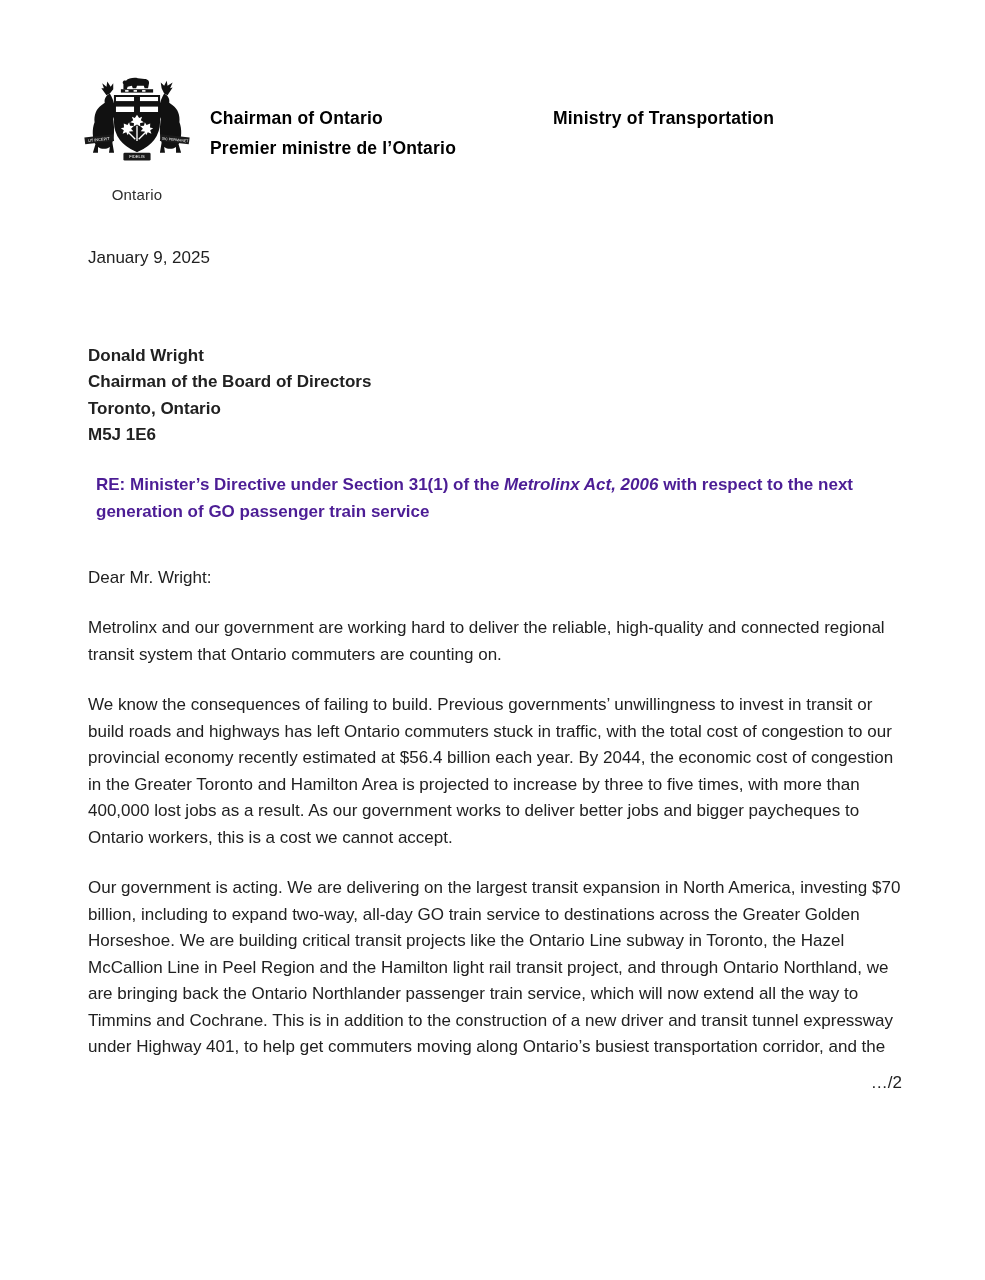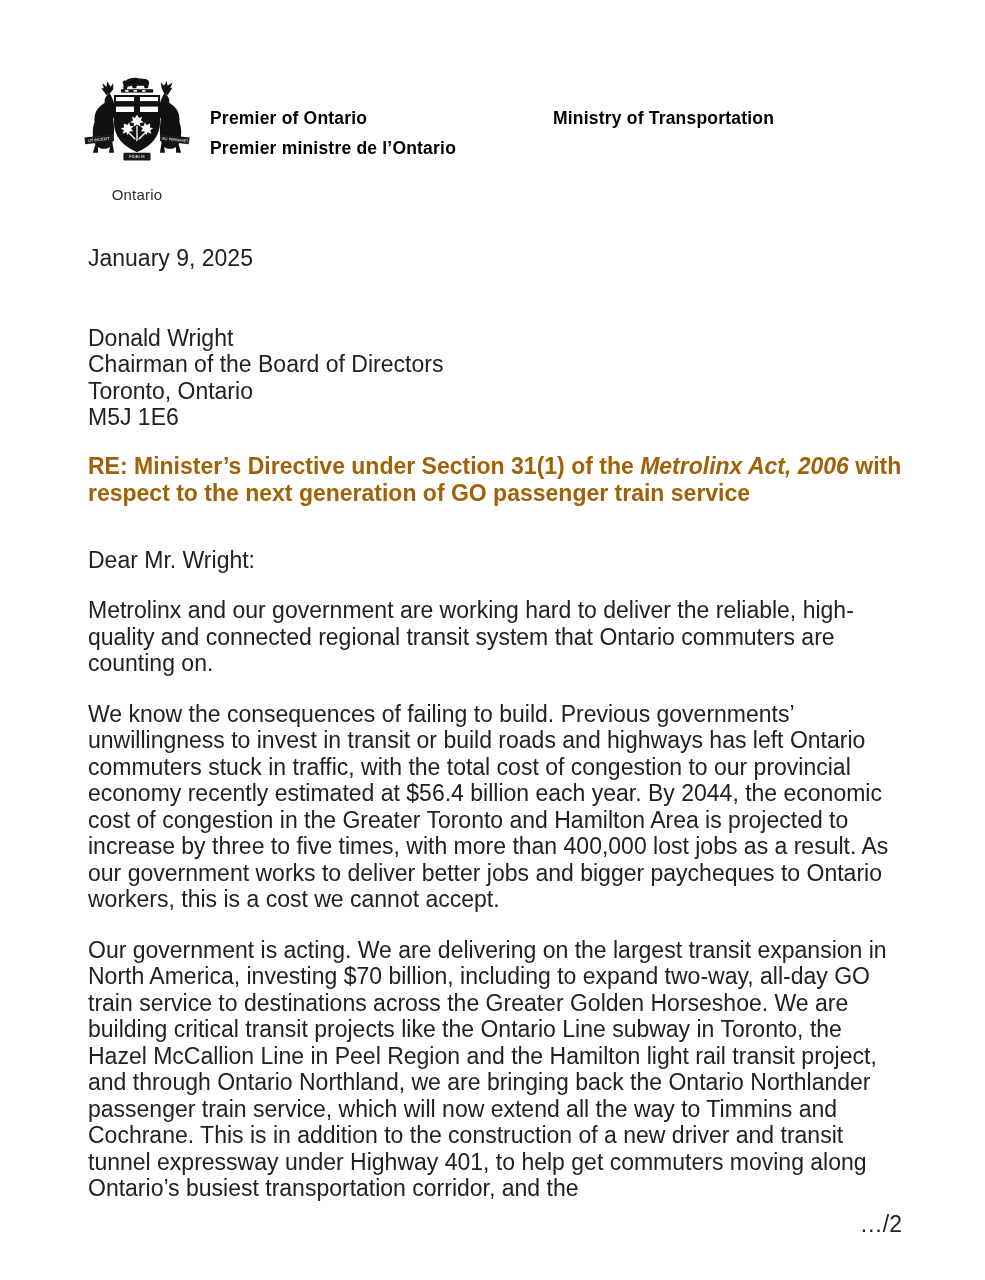--- a/index.html
+++ b/index.html
@@ -44,31 +44,32 @@
   }
   .title-left  { left: 210px; }
   .title-right { left: 553px; }
 
   
   .letter {
     position: absolute;
     left: 88px;
     top: 0;
     width: 814px;
-    font-size: 23px;
+    font-size: 17px;
     line-height: 26.5px;
     color: #212121;
   }
   .date        { margin-top: 245px; }
-  .recipient   { margin-top: 53px; }
+  .recipient   { margin-top: 71px; font-weight: bold; }
   .subject     {
     margin-top: 22px;
     font-weight: bold;
-    color: #a16207;
+    color: #4c1d95;
     line-height: 27px;
+    margin-left: 8px;
   }
   .subject .act-italic { font-style: italic; }
   .salutation  { margin-top: 40px; }
   .para        { margin-top: 24px; }
   sup { font-size: 0.62em; vertical-align: super; line-height: 0; }
 
   .page-indicator {
     margin-top: 9px;
     text-align: right;
     color: #212121;
@@ -113,21 +114,21 @@
       <text x="21" y="76" transform="rotate(-6 21 74)" font-size="4.6" fill="#ffffff" text-anchor="middle" font-family="Liberation Sans, sans-serif">UT INCEPIT</text>
       <polygon points="128,72 94,68 93,76 127,80" fill="#1a1a1a"></polygon>
       <text x="111" y="76" transform="rotate(6 111 74)" font-size="4.2" fill="#ffffff" text-anchor="middle" font-family="Liberation Sans, sans-serif">SIC PERMANET</text>
       <rect x="50" y="90" width="32" height="9" rx="1.5" fill="#1a1a1a"></rect>
       <text x="66" y="96.5" font-size="4.8" fill="#ffffff" text-anchor="middle" font-family="Liberation Sans, sans-serif">FIDELIS</text>
     </svg>
     <div class="logo-caption">Ontario</div>
   </div>
 
   <div class="title-left">
-    <div>Premier of Ontario</div>
+    <div>Chairman of Ontario</div>
     <div>Premier ministre de l’Ontario</div>
   </div>
   <div class="title-right">
     <div>Ministry of Transportation</div>
   </div>
 
   <div class="letter">
 
     <div class="date">January 9, 2025</div>
 

